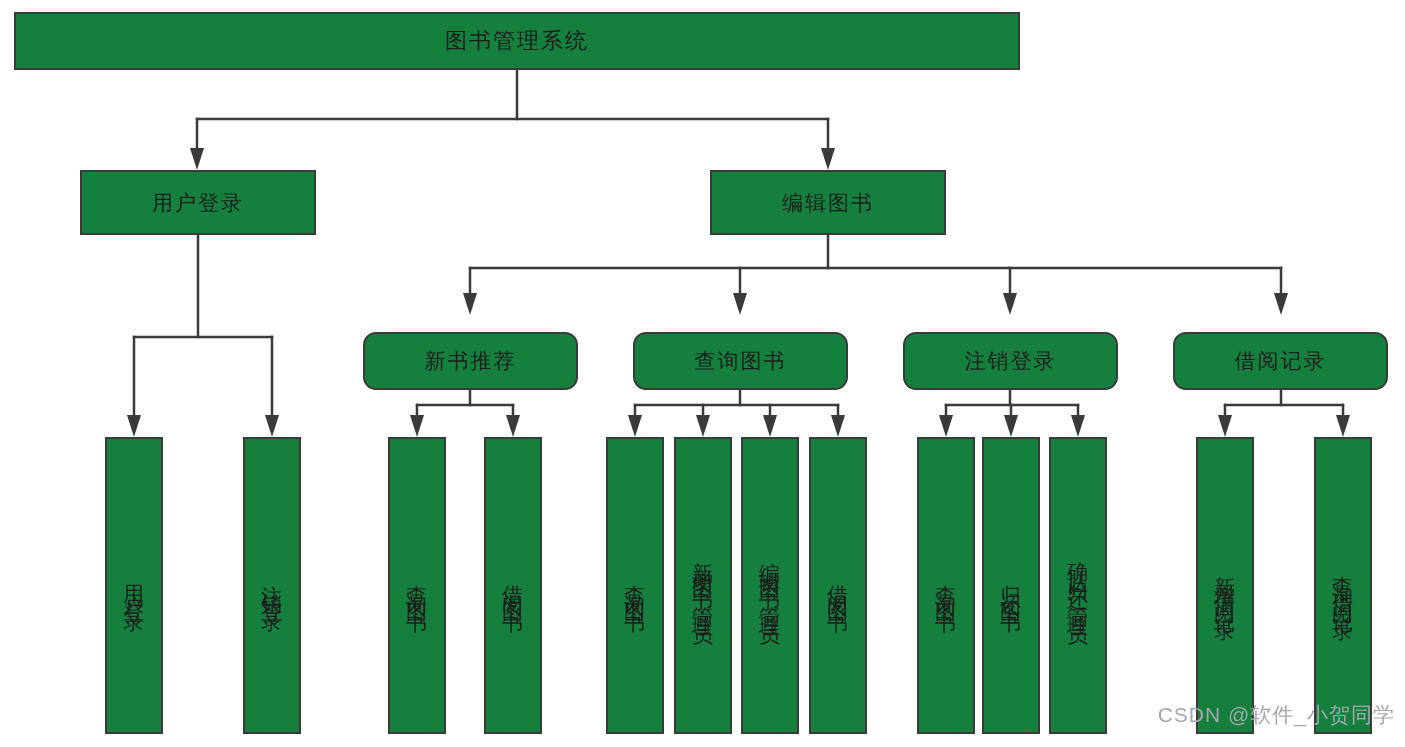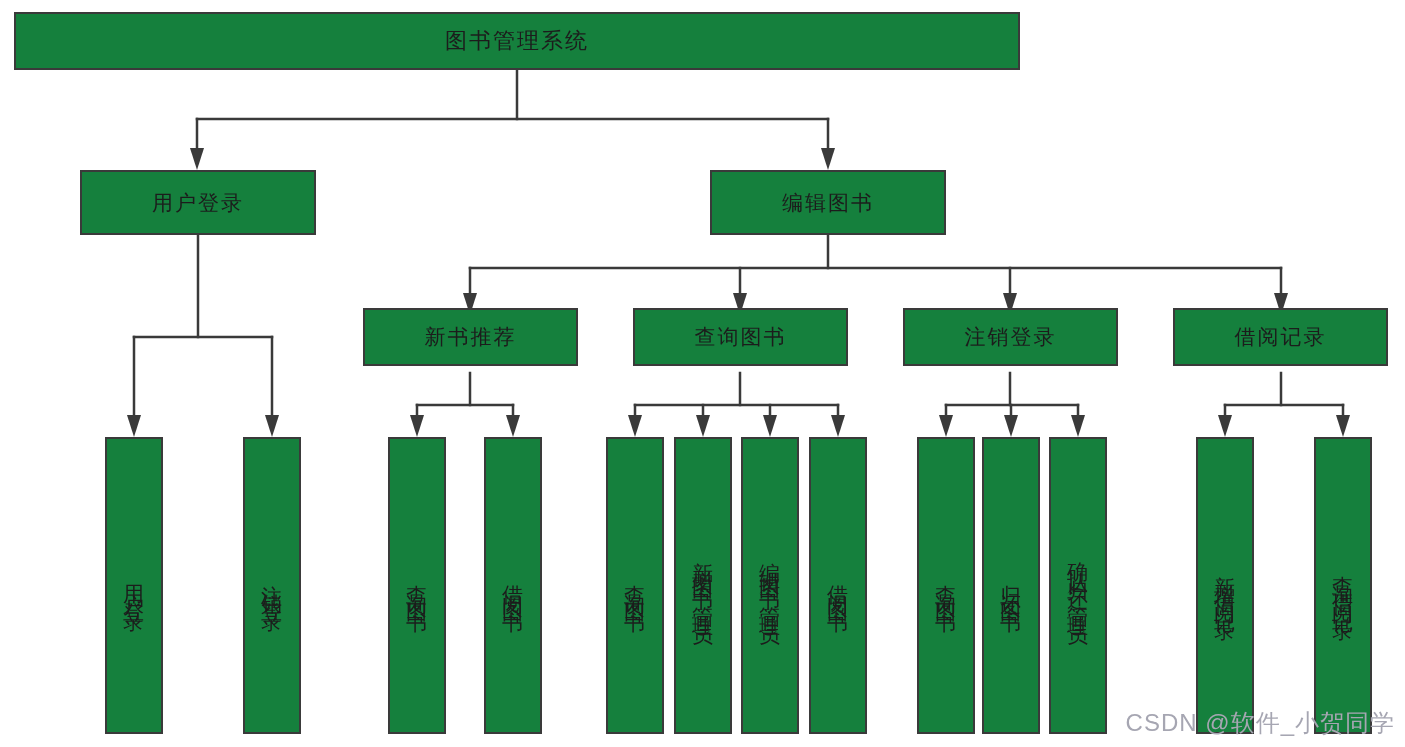--- a/index.html
+++ b/index.html
@@ -35,21 +35,21 @@
     justify-content: center;
     text-align: left;
   }
   .root {
     left: 14px; top: 12px; width: 1006px; height: 58px;
   }
   .lvl2 {
     top: 170px; width: 236px; height: 65px;
   }
   .lvl3 {
-    top: 308px; width: 215px; height: 58px;
+    top: 332px; width: 215px; height: 58px; border-radius: 13px;
   }
   .leaf {
     top: 437px; width: 58px; height: 297px;
   }
   .h-label {
     font-size: 22px;
     letter-spacing: 2px;
     white-space: nowrap;
   }
   .lvl2 .h-label, .lvl3 .h-label {
@@ -59,22 +59,22 @@
     writing-mode: vertical-rl;
     text-orientation: mixed;
     font-size: 21px;
     letter-spacing: 9px;
     line-height: 1;
     white-space: nowrap;
   }
   .watermark {
     position: absolute;
     right: 10px;
-    bottom: 8px;
-    font-size: 24px;
+    bottom: 18px;
+    font-size: 21px;
     color: #a6a6b2;
     letter-spacing: 1px;
     white-space: nowrap;
     z-index: 5;
     text-align: center;
   }
 </style>
 </head>
 <body>
 

